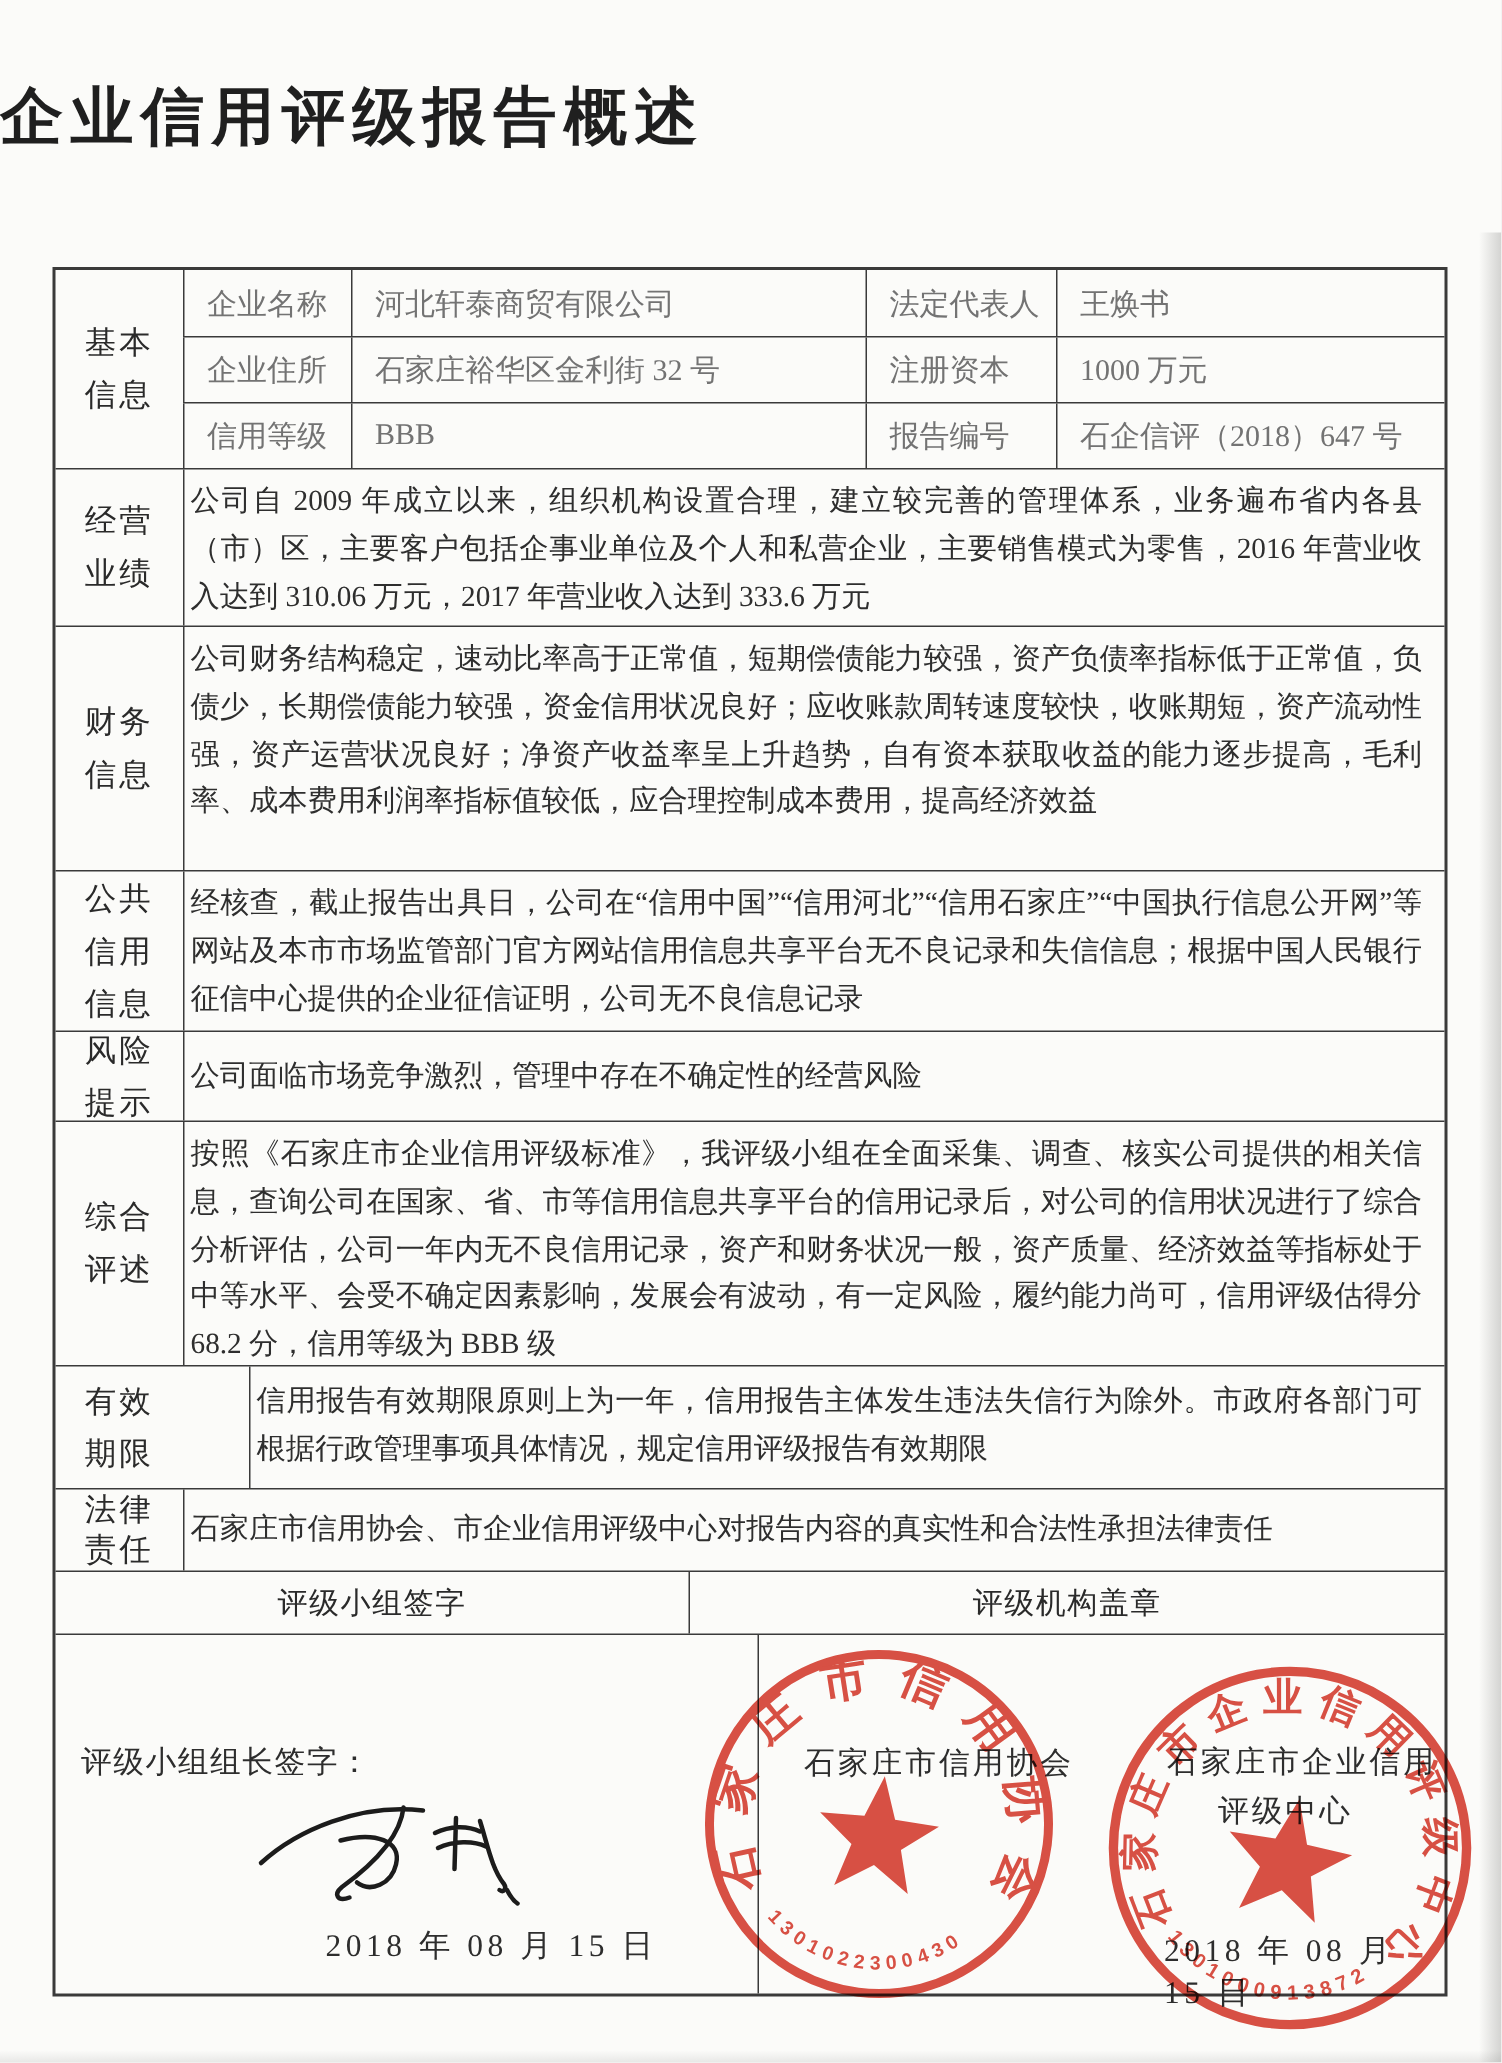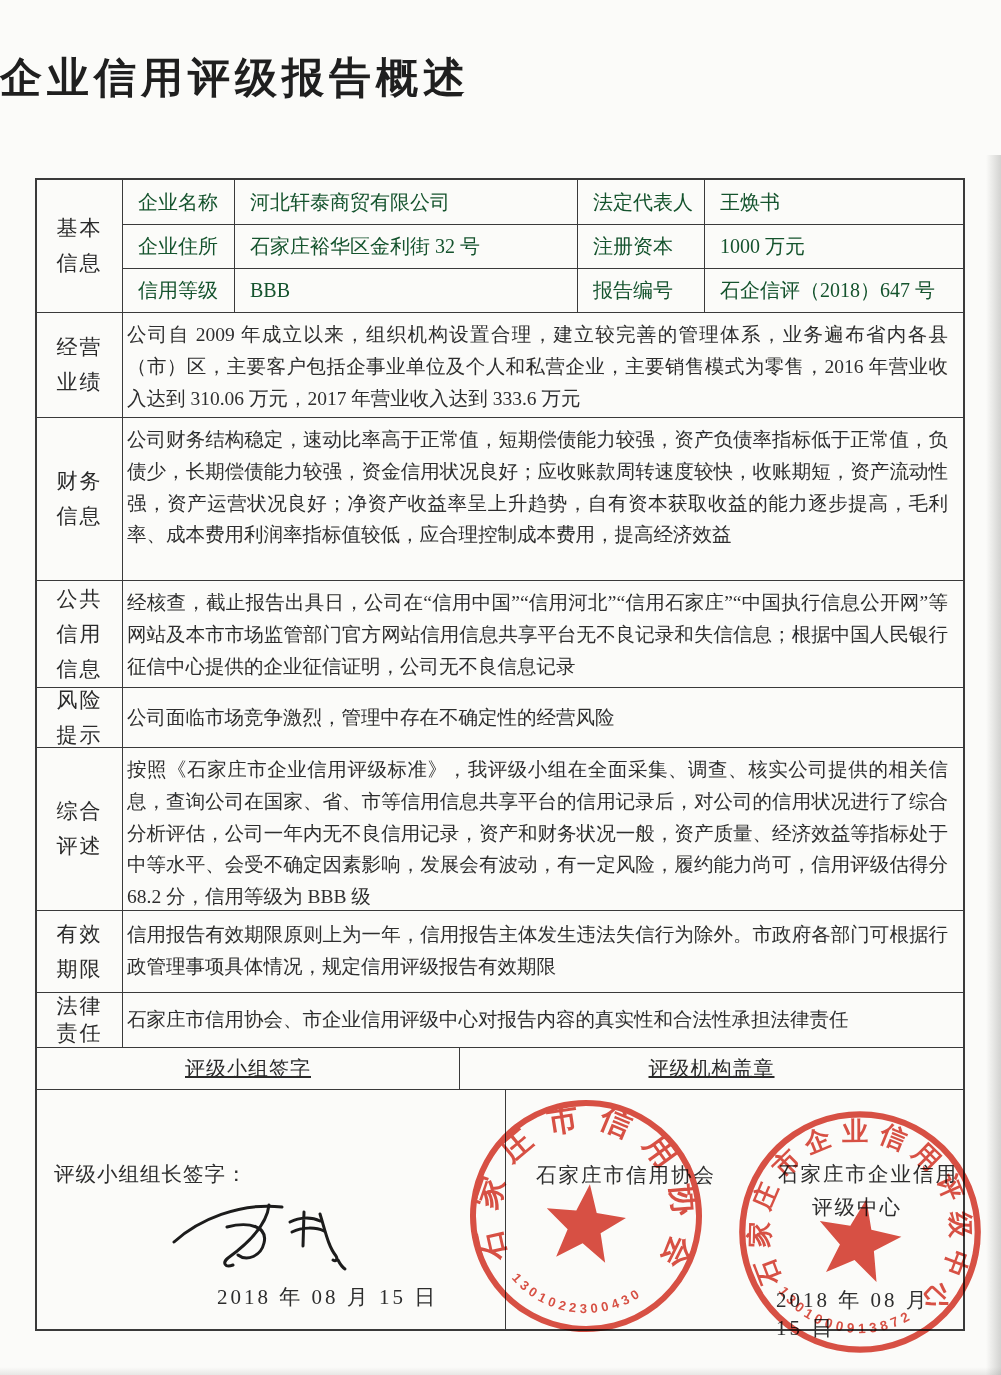--- a/index.html
+++ b/index.html
@@ -33,32 +33,32 @@
     padding:6px 15px 0 4px; font-size:19.5px; line-height:31.8px;
     text-align:justify; color:#2e2e2e;
   }
   .vcenter { display:flex; align-items:center; padding-top:0; }
   
   .basic-right { flex:1; display:flex; flex-direction:column; }
   .brow { display:flex; height:44px; border-top:1px solid #3a3a3a; box-sizing:border-box; }
   .brow:first-child { border-top:none; }
   .bcell {
     box-sizing:border-box; border-left:1px solid #3a3a3a;
-    display:flex; align-items:center; padding-left:15px; font-size:20px; color:#14532d;
+    display:flex; align-items:center; padding-left:15px; font-size:20px; color:#737373;
     white-space:nowrap; overflow:hidden;
   }
   .bk1 { flex:0 0 112px; }
   .bv1 { flex:0 0 343px; }
   .bk2 { flex:0 0 127px; }
   .bv2 { flex:1; }
   
   .shead { height:42px; }
   .shead .scell {
     display:flex; align-items:center; justify-content:center;
-    font-size:20px; box-sizing:border-box; color:#2a2a2a; letter-spacing:1px;text-decoration:underline;
+    font-size:20px; box-sizing:border-box; color:#2a2a2a; letter-spacing:1px;
   }
   .shead .sleft { flex:0 0 422px; }
   .shead .sright { flex:1; border-left:1px solid #3a3a3a; }
   .sbody { height:240px; }
   .sbody .sleft { flex:0 0 422px; position:relative;padding-left:46px; }
   .sbody .sright { flex:1; border-left:1px solid #3a3a3a; position:relative; }
   .sig-label { position:absolute; left:17px; top:70px; font-size:20.5px; letter-spacing:1px; }
   .sig-date  { position:absolute; left:180px; top:193px; font-size:21px; letter-spacing:3px; }
   .org-text-1 { position:absolute; left:30px;  top:71px;  font-size:20.5px; letter-spacing:2px; }
   .org-text-2a{ position:absolute; left:272px; top:70px;  font-size:20.5px; letter-spacing:2px; }
@@ -141,21 +141,21 @@
       <div class="content vcenter">公司面临市场竞争激烈，管理中存在不确定性的经营风险</div>
     </div>
 
     <div class="trow" style="height:163px;">
       <div class="lblcell">
           <span>综合评述</span>
         </div>
       <div class="content">按照《石家庄市企业信用评级标准》，我评级小组在全面采集、调查、核实公司提供的相关信息，查询公司在国家、省、市等信用信息共享平台的信用记录后，对公司的信用状况进行了综合分析评估，公司一年内无不良信用记录，资产和财务状况一般，资产质量、经济效益等指标处于中等水平、会受不确定因素影响，发展会有波动，有一定风险，履约能力尚可，信用评级估得分 68.2 分，信用等级为 BBB 级</div>
     </div>
 
-    <div class="trow" style="height:82px;">
+    <div class="trow" style="height:82px;gap:44px;">
       <div class="lblcell">
           <span>有效期限</span>
         </div>
       <div class="content" style="padding-top:8px;">信用报告有效期限原则上为一年，信用报告主体发生违法失信行为除外。市政府各部门可根据行政管理事项具体情况，规定信用评级报告有效期限</div>
     </div>
 
     <div class="trow" style="height:55px;">
       <div class="lblcell">
           <span style="line-height:27px;">法律责任</span>
         </div>

